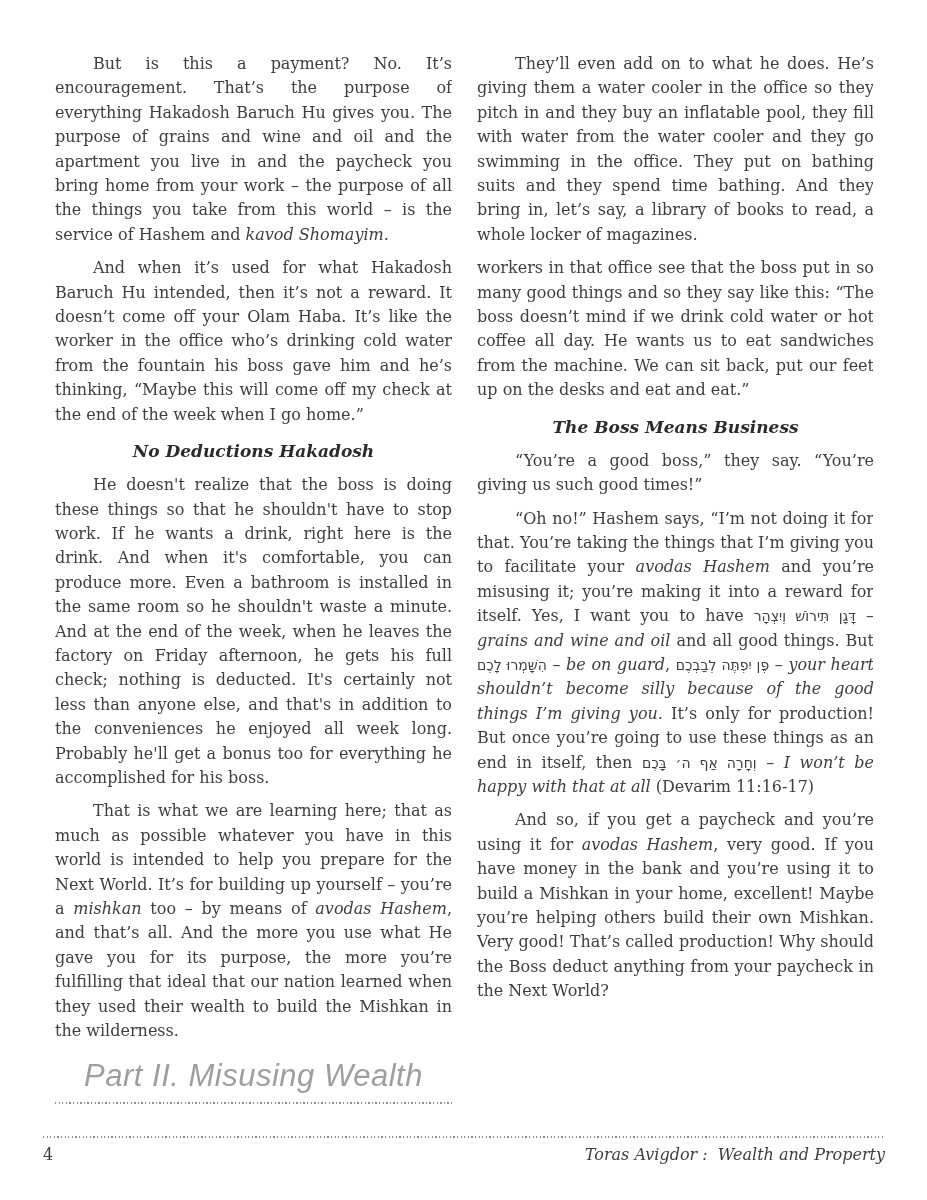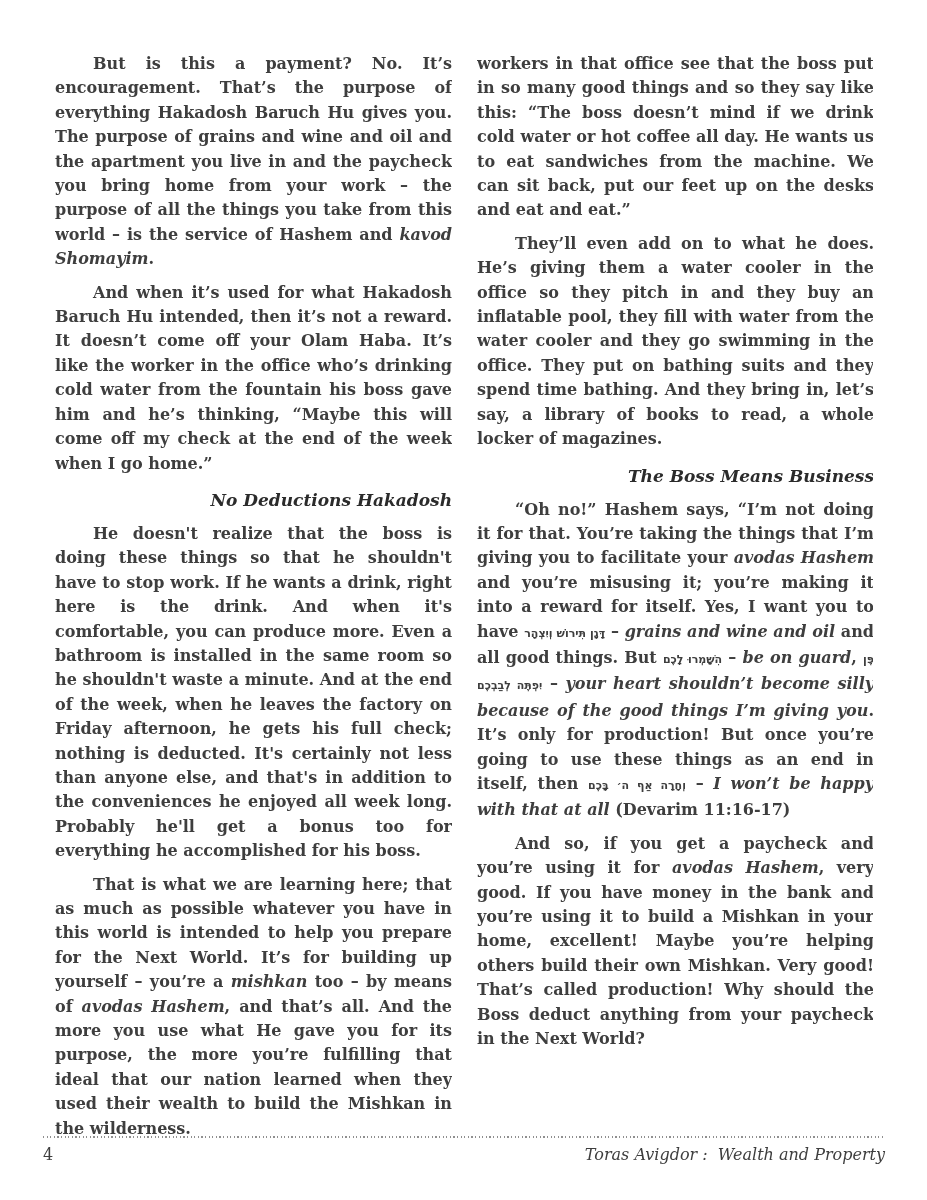--- a/index.html
+++ b/index.html
@@ -6,25 +6,25 @@
     --text:#3e3e3e; --heading:#2b2b2b; --part:#9e9e9e; --rule:#8f8f8f; --bg:#ffffff;
   }
   *{margin:0;padding:0;box-sizing:border-box;}
   html,body{background:#fff;}
   body{width:927px;height:1200px;position:relative;overflow:hidden;
        font-family:"DejaVu Serif", serif;color:var(--text);}
   .page{position:absolute;inset:0;background:var(--bg);padding:52px 54px 0 55px;}
   .columns{display:flex;gap:25px;height:1082px;overflow:hidden;}
   .col{width:397px;flex:0 0 397px;overflow:hidden;}
   p.para{font-size:16px;line-height:24.4px;text-align:justify;text-indent:38px;
-         margin:0 0 9px 0;color:var(--text);font-weight:bold;}
+         margin:0 0 9px 0;color:var(--text);}
   p.para.noindent{text-indent:0;}
   .it{font-style:italic;}
-  .heb{font-family:"DejaVu Sans", sans-serif;font-size:11px;}
-  h3.sect{font-size:17px;font-weight:bold;font-style:italic;text-align:right;
+  .heb{font-family:"DejaVu Sans", sans-serif;font-size:14px;}
+  h3.sect{font-size:17px;font-weight:bold;font-style:italic;text-align:center;
           color:var(--heading);margin:13px 0 11px 0;line-height:22px;}
   .part{font-family:"Liberation Sans","DejaVu Sans",sans-serif;font-style:italic;font-weight:300;
         font-size:31px;letter-spacing:0.5px;color:var(--part);text-align:center;
         margin:15px 0 17px 0;padding-bottom:10px;position:relative;line-height:36px;}
   .part::after{content:"";position:absolute;left:0;right:0;bottom:0;height:2px;
         background:repeating-linear-gradient(90deg,var(--rule) 0 1.3px,transparent 1.3px 3.6px);}
   .footer{position:absolute;left:43px;right:42px;top:1136px;}
   .footer-line{height:2px;
         background:repeating-linear-gradient(90deg,var(--rule) 0 1.3px,transparent 1.3px 3.6px);}
   .footer-row{display:flex;justify-content:space-between;align-items:baseline;
@@ -38,23 +38,24 @@
   <div class="columns">
     <div class="col">
         <p class="para"><span>But is this a payment? No. It’s encouragement. That’s the purpose of everything Hakadosh Baruch Hu gives you. The purpose of grains and wine and oil and the apartment you live in and the paycheck you bring home from your work – the purpose of all the things you take from this world – is the service of Hashem and </span><span class="it">kavod Shomayim</span><span>.</span></p>
         <p class="para"><span>And when it’s used for what Hakadosh Baruch Hu intended, then it’s not a reward. It doesn’t come off your Olam Haba. It’s like the worker in the office who’s drinking cold water from the fountain his boss gave him and he’s thinking, “Maybe this will come off my check at the end of the week when I go home.”</span></p>
         <h3 class="sect">No Deductions Hakadosh</h3>
         <p class="para"><span>He doesn't realize that the boss is doing these things so that he shouldn't have to stop work. If he wants a drink, right here is the drink. And when it's comfortable, you can produce more. Even a bathroom is installed in the same room so he shouldn't waste a minute. And at the end of the week, when he leaves the factory on Friday afternoon, he gets his full check; nothing is deducted. It's certainly not less than anyone else, and that's in addition to the conveniences he enjoyed all week long. Probably he'll get a bonus too for everything he accomplished for his boss.</span></p>
         <p class="para"><span>That is what we are learning here; that as much as possible whatever you have in this world is intended to help you prepare for the Next World. It’s for building up yourself – you’re a </span><span class="it">mishkan</span><span> too – by means of </span><span class="it">avodas Hashem</span><span>, and that’s all. And the more you use what He gave you for its purpose, the more you’re fulfilling that ideal that our nation learned when they used their wealth to build the Mishkan in the wilderness.</span></p>
         <div class="part">Part II. Misusing Wealth</div>
       </div>
     <div class="col">
+        <p class="para"><span>They’ll even add on to what he does. He’s giving them a water cooler in the office so they pitch in and they buy an inflatable pool, they fill with water from the water cooler and they go swimming in the office. They put on bathing suits and they spend time bathing. And they bring in, let’s say, a library of books to read, a whole locker of magazines.</span></p>
         <p class="para noindent"><span>workers in that office see that the boss put in so many good things and so they say like this: “The boss doesn’t mind if we drink cold water or hot coffee all day. He wants us to eat sandwiches from the machine. We can sit back, put our feet up on the desks and eat and eat.”</span></p>
-        <p class="para"><span>They’ll even add on to what he does. He’s giving them a water cooler in the office so they pitch in and they buy an inflatable pool, they fill with water from the water cooler and they go swimming in the office. They put on bathing suits and they spend time bathing. And they bring in, let’s say, a library of books to read, a whole locker of magazines.</span></p>
         <h3 class="sect">The Boss Means Business</h3>
+        <p class="para"><span>“You’re a good boss,” they say. “You’re giving us such good times!”</span></p>
         <p class="para"><span>“Oh no!” Hashem says, “I’m not doing it for that. You’re taking the things that I’m giving you to facilitate your </span><span class="it">avodas Hashem</span><span> and you’re misusing it; you’re making it into a reward for itself. Yes, I want you to have </span><span class="heb">דָּגָן תִּירוֹשׁ וְיִצְהָר</span><span> – </span><span class="it">grains and wine and oil</span><span> and all good things. But </span><span class="heb">הִשָּׁמְרוּ לָכֶם</span><span> – </span><span class="it">be on guard</span><span>, </span><span class="heb">פֶּן יִפְתֶּה לְבַבְכֶם</span><span> – </span><span class="it">your heart shouldn’t become silly because of the good things I’m giving you</span><span>. It’s only for production! But once you’re going to use these things as an end in itself, then </span><span class="heb">וְחָרָה אַף ה׳ בָּכֶם</span><span> – </span><span class="it">I won’t be happy with that at all</span><span> (Devarim 11:16-17)</span></p>
         <p class="para"><span>And so, if you get a paycheck and you’re using it for </span><span class="it">avodas Hashem</span><span>, very good. If you have money in the bank and you’re using it to build a Mishkan in your home, excellent! Maybe you’re helping others build their own Mishkan. Very good! That’s called production! Why should the Boss deduct anything from your paycheck in the Next World?</span></p>
       </div>
   </div>
   <div class="footer">
     <div class="footer-line"></div>
     <div class="footer-row">
       <span>4</span>
       <span class="footer-title">Toras Avigdor :  Wealth and Property</span>
     </div>

